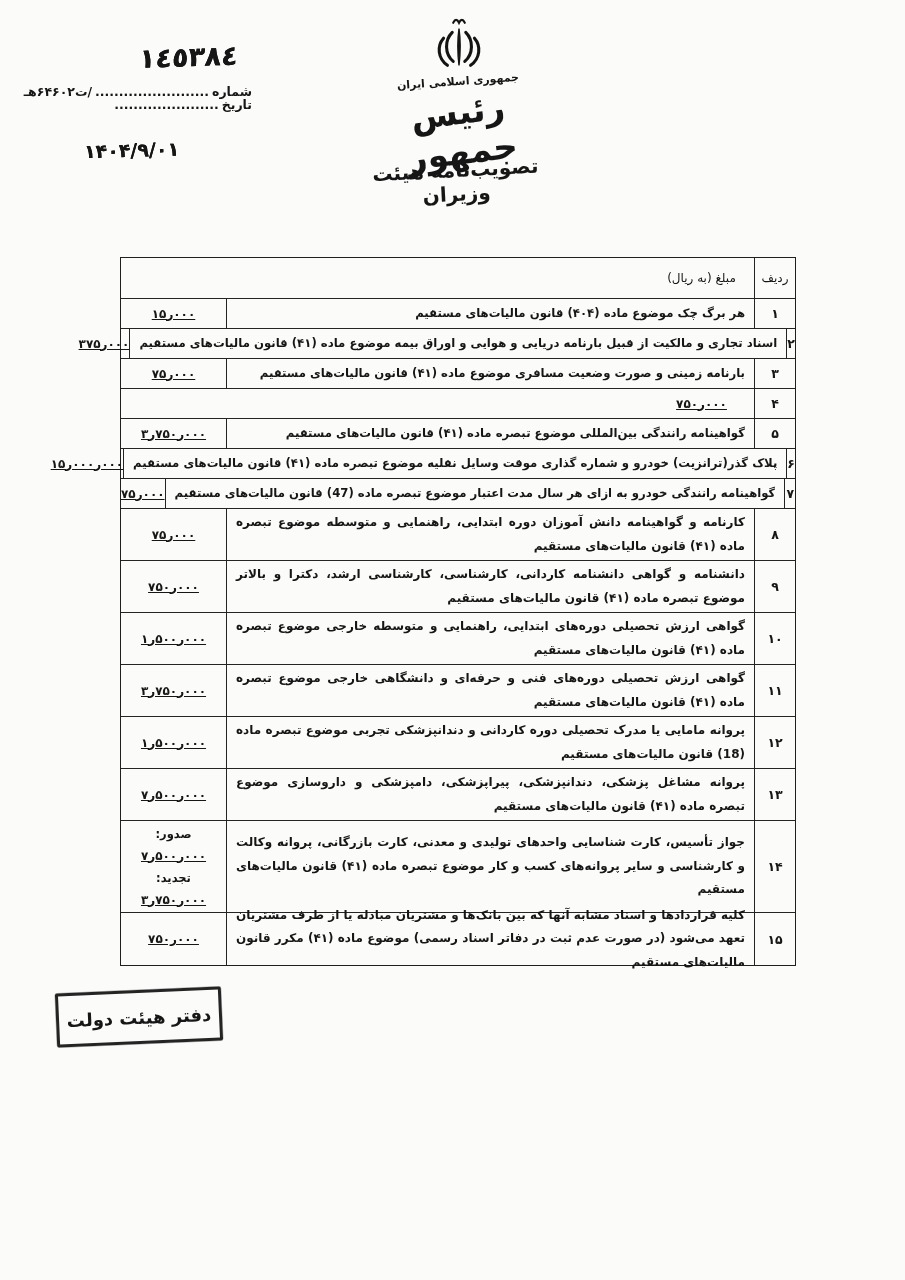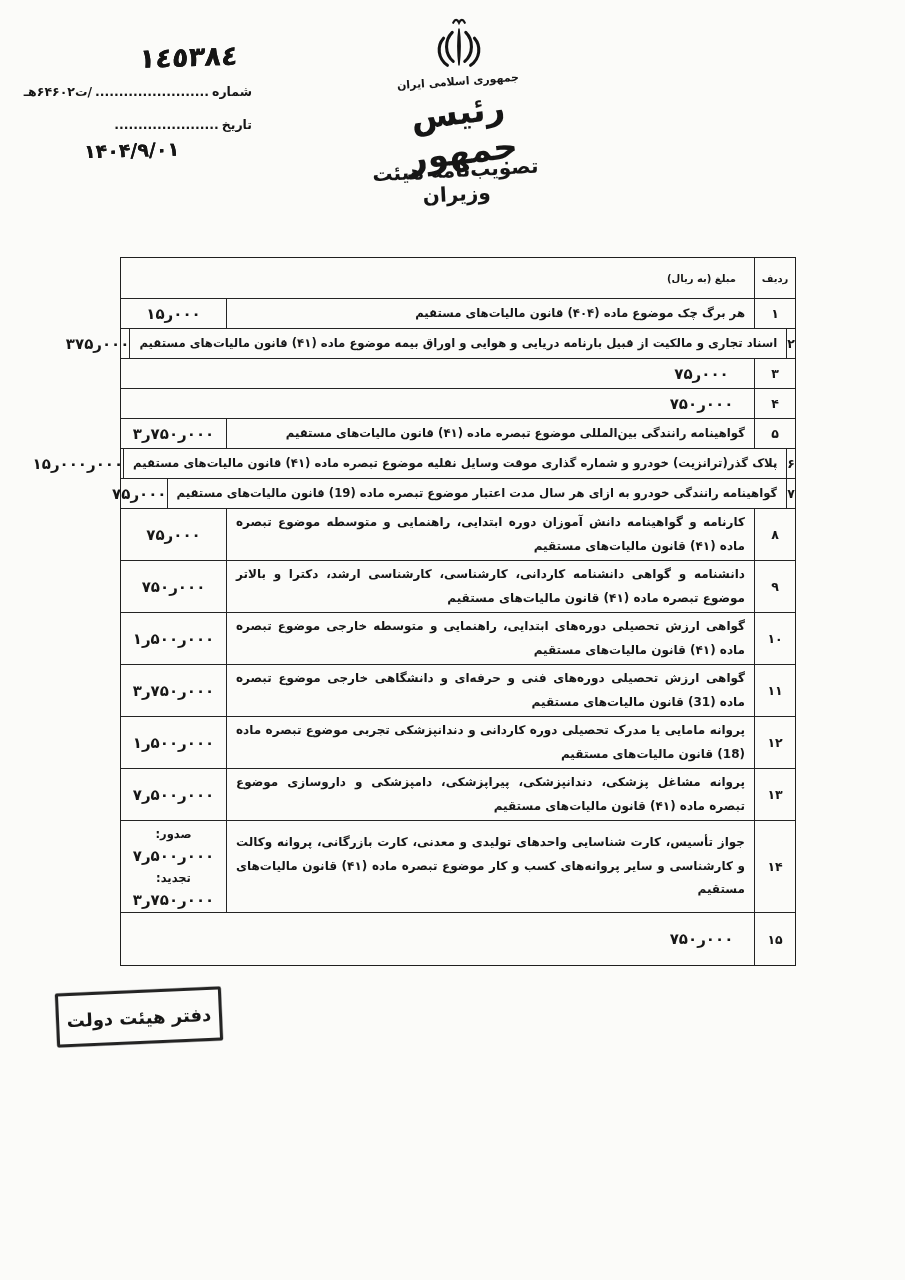--- a/index.html
+++ b/index.html
@@ -6,21 +6,21 @@
   .page{position:relative;width:905px;height:1280px;background:#fbfbf9;overflow:hidden;
         font-family:"DejaVu Sans",sans-serif;color:#161616;box-sizing:border-box;}
   .abs{position:absolute;}
 
   
   .hand-number{left:98px;top:42px;width:140px;font-size:27px;font-weight:bold;
                letter-spacing:5px;transform:rotate(-2deg) skewX(-6deg);direction:rtl;
                text-shadow:0 0 .4px #000;}
   .fline{direction:rtl;font-size:12.5px;font-weight:bold;white-space:nowrap;}
   .line-number{left:16px;top:84px;width:236px;}
-  .line-date{left:94px;top:117px;width:158px;}
+  .line-date{left:94px;top:97px;width:158px;}
   .fline .dots{letter-spacing:1px;margin:0 3px;}
   .hand-date{left:84px;top:139px;font-size:19px;font-weight:bold;direction:rtl;
              letter-spacing:2px;transform:rotate(-1.5deg);text-shadow:0 0 .4px #000;}
 
   .emblem{left:430px;top:14px;width:58px;height:62px;}
   .republic{left:396px;top:75px;width:124px;text-align:center;font-size:11px;
             font-weight:bold;transform:rotate(-4deg);direction:rtl;}
   .president{left:388px;top:92px;width:144px;text-align:center;font-size:34px;
              font-weight:bold;transform:rotate(-7deg);direction:rtl;}
   .decree{left:344px;top:158px;width:224px;text-align:center;font-size:20px;
@@ -31,26 +31,26 @@
           box-sizing:border-box;background:transparent;}
   .trow{display:flex;box-sizing:border-box;}
   .trow + .trow{border-top:1.3px solid #242424;}
   .cell{box-sizing:border-box;display:flex;align-items:center;justify-content:center;}
   .c-no{width:41px;border-left:1.3px solid #242424;font-size:12.5px;font-weight:bold;}
   .c-title{flex:1;border-left:1.3px solid #242424;justify-content:flex-start;padding:2px 9px;}
   .c-amt{width:105px;flex-direction:column;}
   .tt{width:100%;font-size:12px;font-weight:bold;line-height:1.95;text-align:right;}
   .thead{height:40px;}
   .thead .tt{text-align:center;font-size:13.5px;}
-  .thead .c-amt,.thead .c-no{font-size:10px;font-weight:bold;}
+  .thead .c-amt,.thead .c-no{font-size:12px;font-weight:normal;}
   .h-s{height:30px;} .h-s .tt{white-space:nowrap;font-size:11.7px;overflow:hidden;}
   .h-m{height:52px;} .h-m15{height:53px;} .h-l{height:92px;}
   .h-m .tt,.h-m15 .tt,.h-l .tt{text-align:justify;}
-  .amt{direction:ltr;unicode-bidi:bidi-override;font-size:15px;font-weight:bold;
-       letter-spacing:.5px;}
+  .amt{direction:ltr;unicode-bidi:bidi-override;font-size:12px;font-weight:bold;
+       letter-spacing:.5px;text-decoration:underline;}
   .amt-lbl{font-size:11.5px;font-weight:bold;direction:rtl;}
   .c-amt .stack-line{line-height:22px;height:22px;display:flex;align-items:center;}
 
   
   .stamp{left:56px;top:990px;width:160px;height:48px;border:3px solid #242424;
          border-radius:2px;transform:rotate(-2.5deg);display:flex;align-items:center;
          justify-content:center;font-size:18px;font-weight:bold;direction:rtl;
          letter-spacing:.5px;box-shadow:0 0 0 .5px rgba(40,40,40,.35);}
 </style>
 </head>
@@ -105,20 +105,23 @@
       <div class="cell c-title">
           <div class="tt">اسناد تجاری و مالکیت از قبیل بارنامه دریایی و هوایی و اوراق بیمه موضوع ماده (۴۱) قانون مالیات‌های مستقیم</div>
         </div>
       <div class="cell c-amt">
           <span class="amt">۳۷۵ر۰۰۰</span>
         </div>
     </div>
 
     <div class="trow h-s">
       <div class="cell c-no">۳</div>
+      <div class="cell c-title">
+          <div class="tt">بارنامه زمینی و صورت وضعیت مسافری موضوع ماده (۴۱) قانون مالیات‌های مستقیم</div>
+        </div>
       <div class="cell c-amt">
           <span class="amt">۷۵ر۰۰۰</span>
         </div>
     </div>
 
     <div class="trow h-s">
       <div class="cell c-no">۴</div>
       <div class="cell c-amt">
           <span class="amt">۷۵۰ر۰۰۰</span>
         </div>
@@ -140,21 +143,21 @@
           <div class="tt">پلاک گذر(ترانزیت) خودرو و شماره گذاری موقت وسایل نقلیه موضوع تبصره ماده (۴۱) قانون مالیات‌های مستقیم</div>
         </div>
       <div class="cell c-amt">
           <span class="amt">۱۵ر۰۰۰ر۰۰۰</span>
         </div>
     </div>
 
     <div class="trow h-s">
       <div class="cell c-no">۷</div>
       <div class="cell c-title">
-          <div class="tt">گواهینامه رانندگی خودرو به ازای هر سال مدت اعتبار موضوع تبصره ماده (19) قانون مالیات‌های مستقیم</div>
+          <div class="tt">گواهینامه رانندگی خودرو به ازای هر سال مدت اعتبار موضوع تبصره ماده (47) قانون مالیات‌های مستقیم</div>
         </div>
       <div class="cell c-amt">
           <span class="amt">۷۵ر۰۰۰</span>
         </div>
     </div>
 
     <div class="trow h-m">
       <div class="cell c-no">۸</div>
       <div class="cell c-title">
           <div class="tt">کارنامه و گواهینامه دانش آموزان دوره ابتدایی، راهنمایی و متوسطه موضوع تبصره ماده (۴۱) قانون مالیات‌های مستقیم</div>
@@ -180,21 +183,21 @@
           <div class="tt">گواهی ارزش تحصیلی دوره‌های ابتدایی، راهنمایی و متوسطه خارجی موضوع تبصره ماده (۴۱) قانون مالیات‌های مستقیم</div>
         </div>
       <div class="cell c-amt">
           <span class="amt">۱ر۵۰۰ر۰۰۰</span>
         </div>
     </div>
 
     <div class="trow h-m">
       <div class="cell c-no">۱۱</div>
       <div class="cell c-title">
-          <div class="tt">گواهی ارزش تحصیلی دوره‌های فنی و حرفه‌ای و دانشگاهی خارجی موضوع تبصره ماده (31) قانون مالیات‌های مستقیم</div>
+          <div class="tt">گواهی ارزش تحصیلی دوره‌های فنی و حرفه‌ای و دانشگاهی خارجی موضوع تبصره ماده (۴۱) قانون مالیات‌های مستقیم</div>
         </div>
       <div class="cell c-amt">
           <span class="amt">۳ر۷۵۰ر۰۰۰</span>
         </div>
     </div>
 
     <div class="trow h-m">
       <div class="cell c-no">۱۲</div>
       <div class="cell c-title">
           <div class="tt">پروانه مامایی یا مدرک تحصیلی دوره کاردانی و دندانپزشکی تجربی موضوع تبصره ماده (18) قانون مالیات‌های مستقیم</div>
@@ -222,20 +225,23 @@
       <div class="cell c-amt">
         <span class="stack-line amt-lbl">صدور:</span>
         <span class="stack-line amt">۷ر۵۰۰ر۰۰۰</span>
         <span class="stack-line amt-lbl">تجدید:</span>
         <span class="stack-line amt">۳ر۷۵۰ر۰۰۰</span>
       </div>
     </div>
 
     <div class="trow h-m15">
       <div class="cell c-no">۱۵</div>
+      <div class="cell c-title">
+          <div class="tt">کلیه قراردادها و اسناد مشابه آنها که بین بانک‌ها و مشتریان مبادله یا از طرف مشتریان تعهد می‌شود (در صورت عدم ثبت در دفاتر اسناد رسمی) موضوع ماده (۴۱) مکرر قانون مالیات‌های مستقیم</div>
+        </div>
       <div class="cell c-amt">
           <span class="amt">۷۵۰ر۰۰۰</span>
         </div>
     </div>
 
   </div>
 
   <div class="abs stamp">دفتر هیئت دولت</div>
 
 </div>

